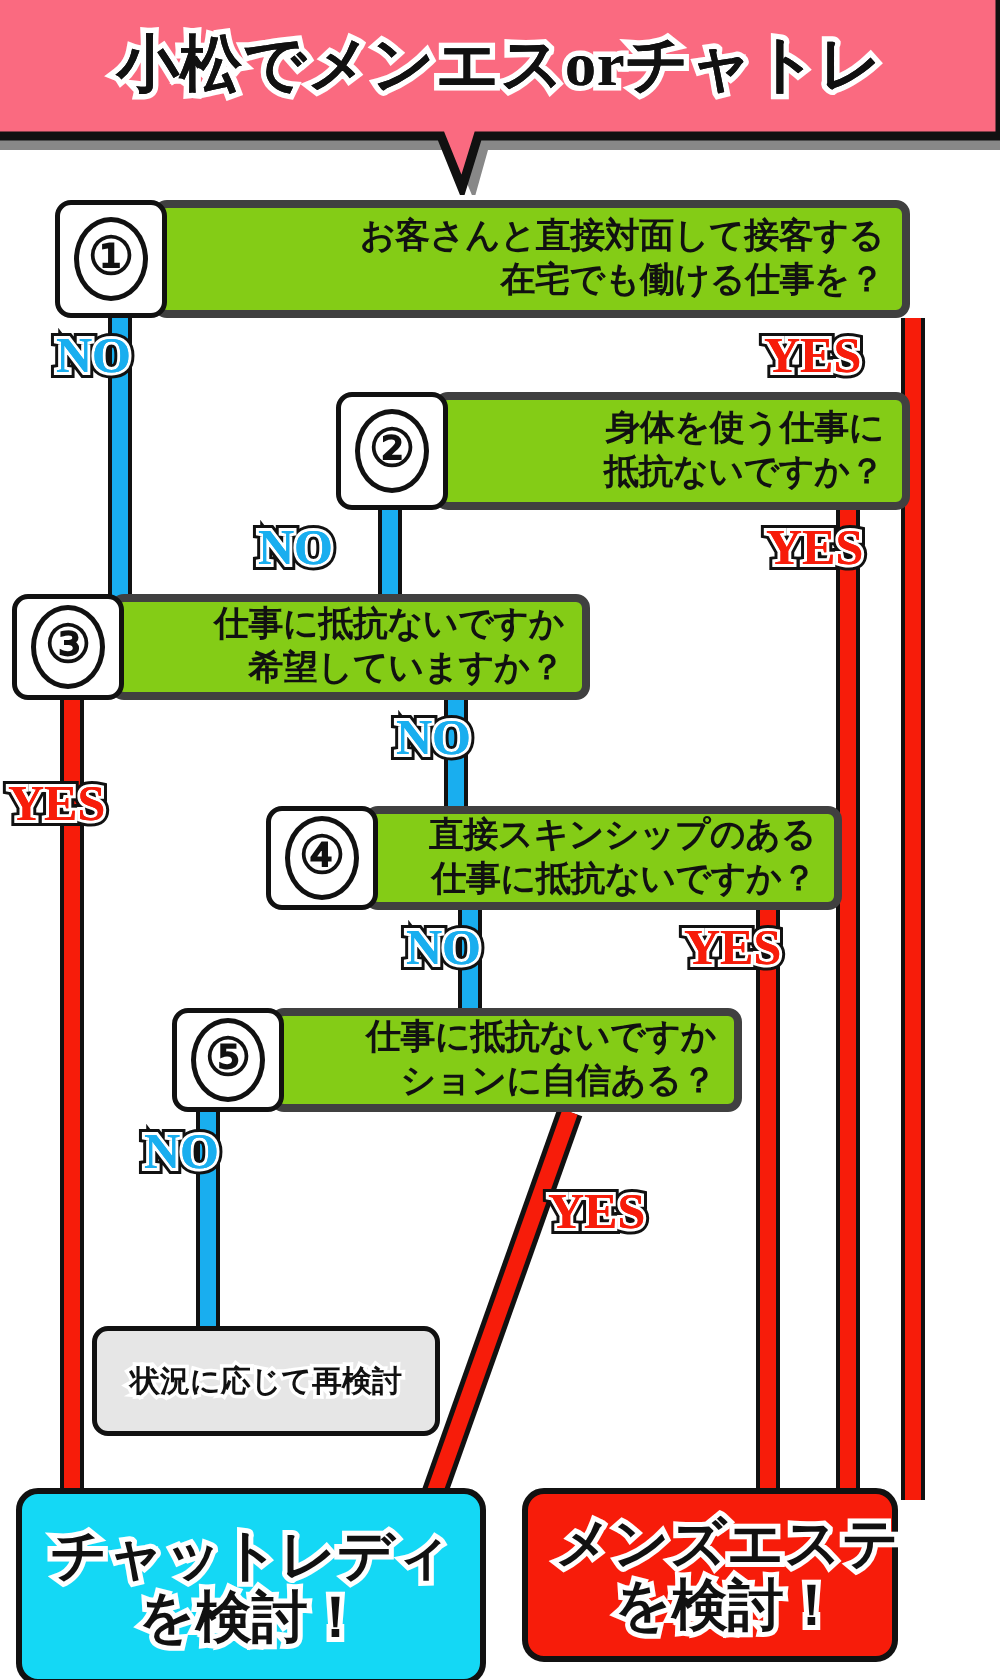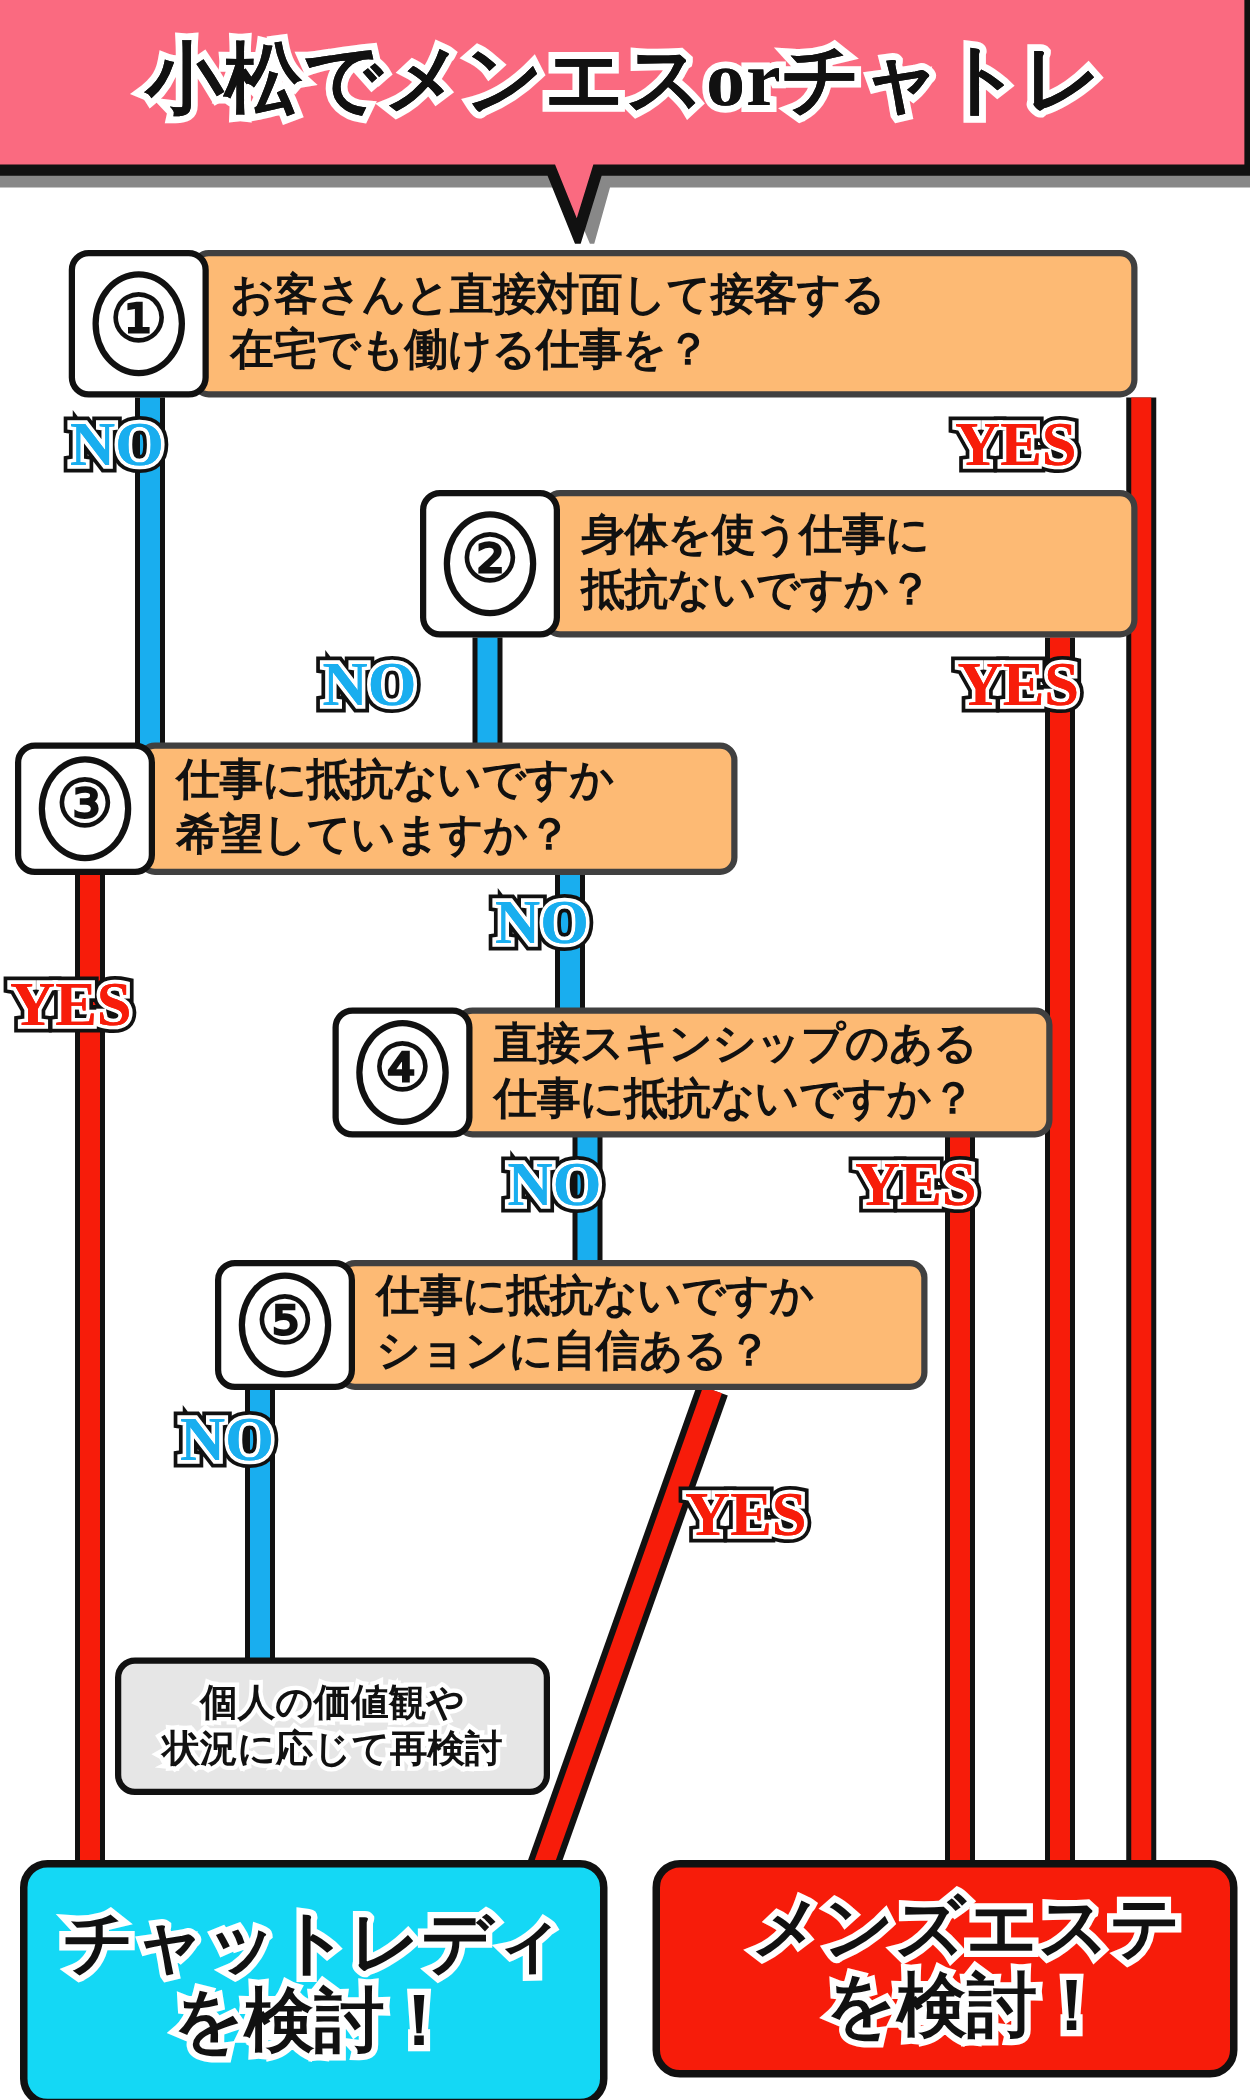--- a/index.html
+++ b/index.html
@@ -30,25 +30,25 @@
     width:112px;box-sizing:border-box;display:flex;align-items:center;justify-content:center;
     position:relative;z-index:3;
   }
   .qnum span{
     display:inline-flex;align-items:center;justify-content:center;
     width:74px;height:84px;border:5px solid #111;border-radius:50%;
     font-size:52px;font-weight:bold;color:#111;line-height:1;padding-bottom:4px;
     box-sizing:border-box;
   }
   .qtext{
-    background:#fdba74;border:5px solid #404040;border-radius:14px;
+    background:#84cc16;border:8px solid #404040;border-radius:14px;
     margin-left:-14px;padding:10px 18px 12px 26px;
     display:flex;flex-direction:column;justify-content:center;
     font-size:35px;font-weight:bold;color:#111;line-height:1.26;
-    letter-spacing:-0.5px;box-sizing:border-box;position:relative;z-index:2;
+    letter-spacing:-0.5px;box-sizing:border-box;position:relative;z-index:2;text-align:right;
   }
 
   
   .chip{
     position:absolute;font-size:50px;font-weight:bold;line-height:1;
     -webkit-text-stroke:12px #111;paint-order:stroke fill;white-space:nowrap;z-index:5;
   }
   .chip .inner{
     position:absolute;left:0;top:0;-webkit-text-stroke:6px #ffffff;paint-order:stroke fill;
   }
@@ -238,27 +238,26 @@
     <span class="inner">NO</span>
     <span class="top">NO</span>
   </div>
   <div class="chip yes" style="left:548px;top:1186px;">
     <span>YES</span>
     <span class="inner">YES</span>
     <span class="top">YES</span>
   </div>
 
   <div class="note" style="left:92px;top:1326px;width:348px;height:110px;">
-    <div class="ln">個人の価値観や</div>
     <div class="ln">状況に応じて再検討</div>
   </div>
 
   <div class="result chat" style="left:16px;top:1488px;width:470px;height:197px;">
     <div class="ln">チャットレディ</div>
     <div class="ln">を検討！</div>
   </div>
 
-  <div class="result este" style="left:522px;top:1488px;width:468px;height:174px;padding-left:34px;">
+  <div class="result este" style="left:522px;top:1488px;width:376px;height:174px;padding-left:34px;">
     <div class="ln">メンズエステ</div>
     <div class="ln">を検討！</div>
   </div>
 
 </div>
 
 </body></html>

